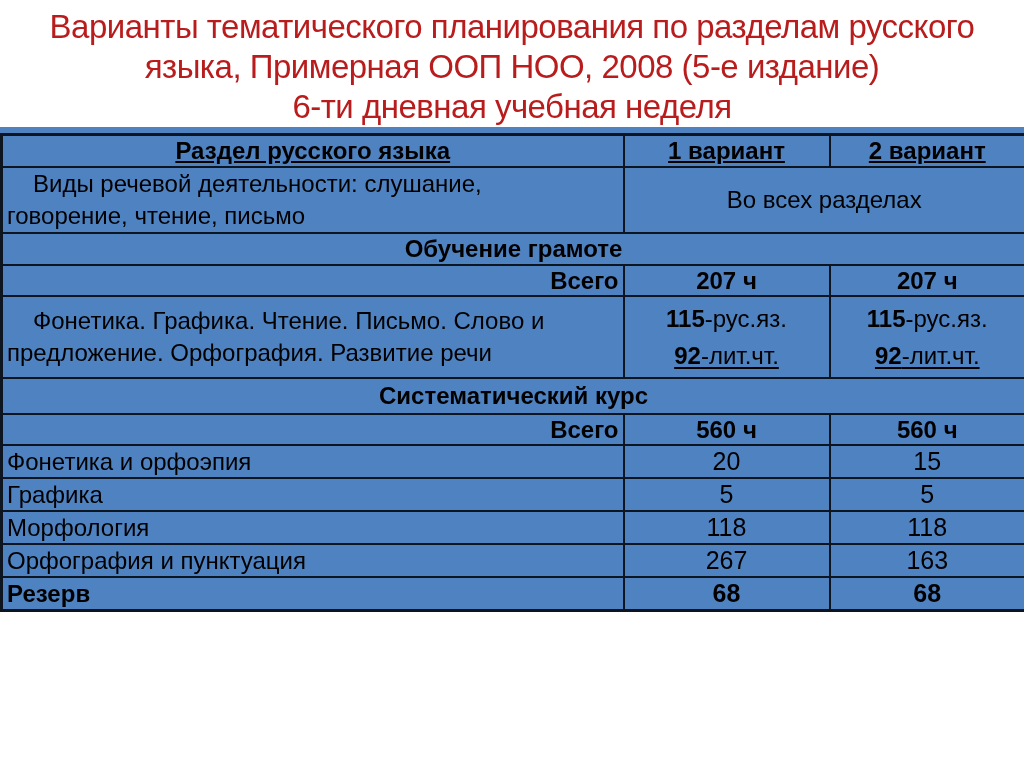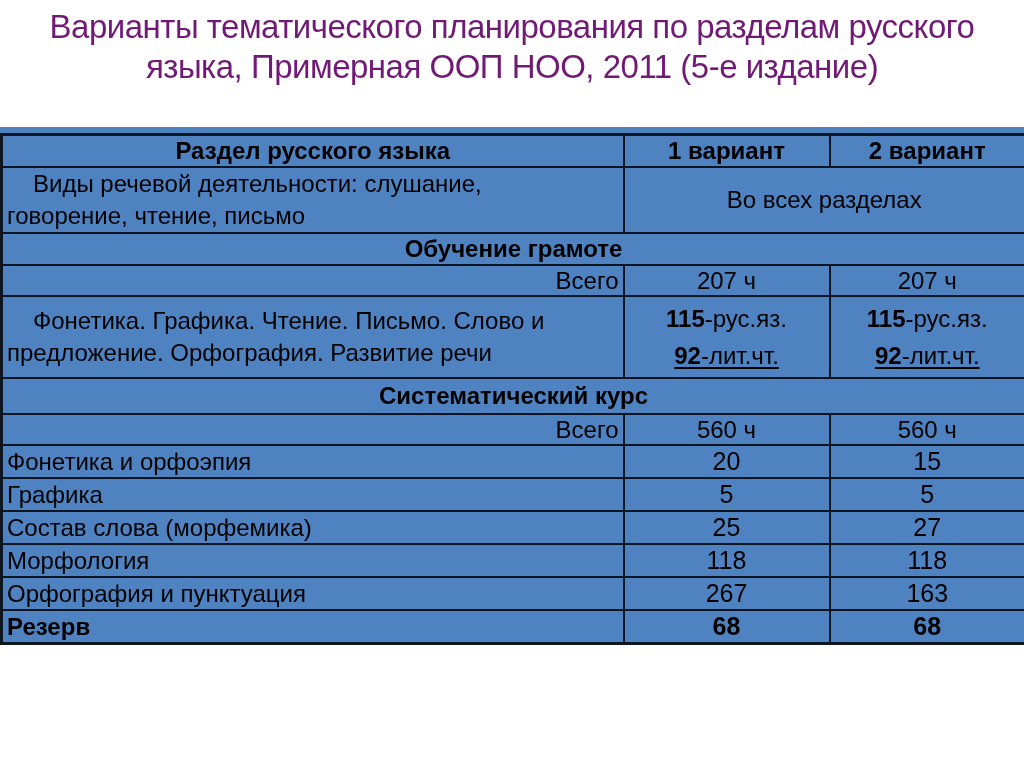--- a/index.html
+++ b/index.html
@@ -3,21 +3,21 @@
 <meta charset="utf-8">
 <style>
   html, body { margin: 0; padding: 0; background: #ffffff; }
   .slide {
     position: relative; width: 1024px; height: 767px; overflow: hidden;
     background: #ffffff; font-family: "Liberation Sans", "DejaVu Sans", sans-serif;
     color: #000000;
   }
   .title {
     height: 120px; padding-top: 7px; text-align: center;
-    color: #701a75; font-size: 33px; line-height: 40px; font-weight: 400;
+    color: #b91c1c; font-size: 33px; line-height: 40px; font-weight: 400;
     letter-spacing: -0.5px;
   }
   .topbar { height: 6px; background: #4f82c1; }
   table.plan {
     width: 1024px; border-collapse: collapse; table-layout: fixed;
     font-size: 24px; color: #000000;
   }
   table.plan col.c1 { width: 622px; }
   table.plan col.c2 { width: 206px; }
   table.plan col.c3 { width: 196px; }
@@ -26,38 +26,39 @@
     padding: 0 4px; vertical-align: middle; overflow: hidden;
   }
   table.plan { border: 3px solid #0d1520; }
   td.center { text-align: center; }
   td.rightal { text-align: right; padding-right: 6px; }
   .bold { font-weight: 700; }
   td.label { text-align: left; padding-left: 8px; }
   td.wrap2 { white-space: pre-line; text-indent: 26px; vertical-align: top; padding-top: 2px; line-height: 32px; }
   td.lightcell { background: #dce6f1; vertical-align: top; padding-top: 4px; }
   td.whitecell { background: #ffffff; text-align: center; font-size: 25px; }
-  tr.hdr td { height: 30px; }
+  tr.hdr td { height: 30px; text-decoration: underline; }
   tr.vidy td { height: 62px; }
   tr.sec td { height: 30px; font-weight: 700; text-align: center; }
   tr.sec2 td { height: 34px; }
-  tr.tot td { height: 29px; font-weight: 400; margin-top: 45px; }
+  tr.tot td { height: 29px; font-weight: 700; margin-top: 45px; }
   tr.detail td { height: 80px; }
   tr.datarow td { height: 31px; margin-left: 40px; }
   td.detailcell { vertical-align: top; padding-top: 5px; line-height: 37px; font-size: 24px; text-align: center; }
   .u { text-decoration: underline; text-decoration-thickness: 2px; text-underline-offset: 3px; }
 </style>
 </head>
 <body>
 
 <div class="slide">
 
   <div class="title">
     <div>Варианты тематического планирования по разделам русского</div>
-    <div>языка, Примерная ООП НОО, 2011 (5-е издание)</div>
+    <div>языка, Примерная ООП НОО, 2008 (5-е издание)</div>
+    <div>6-ти дневная учебная неделя</div>
   </div>
 
   <div class="topbar"></div>
 
   <table class="plan">
     <colgroup>
         <col class="c1">
         <col class="c2">
         <col class="c3">
       </colgroup>
@@ -112,25 +113,20 @@
       <td class="label">Фонетика и орфоэпия</td>
       <td class="whitecell">20</td>
       <td class="whitecell">15</td>
     </tr>
     <tr class="datarow">
       <td class="label">Графика</td>
       <td class="whitecell">5</td>
       <td class="whitecell">5</td>
     </tr>
     <tr class="datarow">
-      <td class="label">Состав слова (морфемика)</td>
-      <td class="whitecell">25</td>
-      <td class="whitecell">27</td>
-    </tr>
-    <tr class="datarow">
       <td class="label">Морфология</td>
       <td class="whitecell">118</td>
       <td class="whitecell">118</td>
     </tr>
     <tr class="datarow">
       <td class="label">Орфография и пунктуация</td>
       <td class="whitecell">267</td>
       <td class="whitecell">163</td>
     </tr>
     <tr class="datarow">

